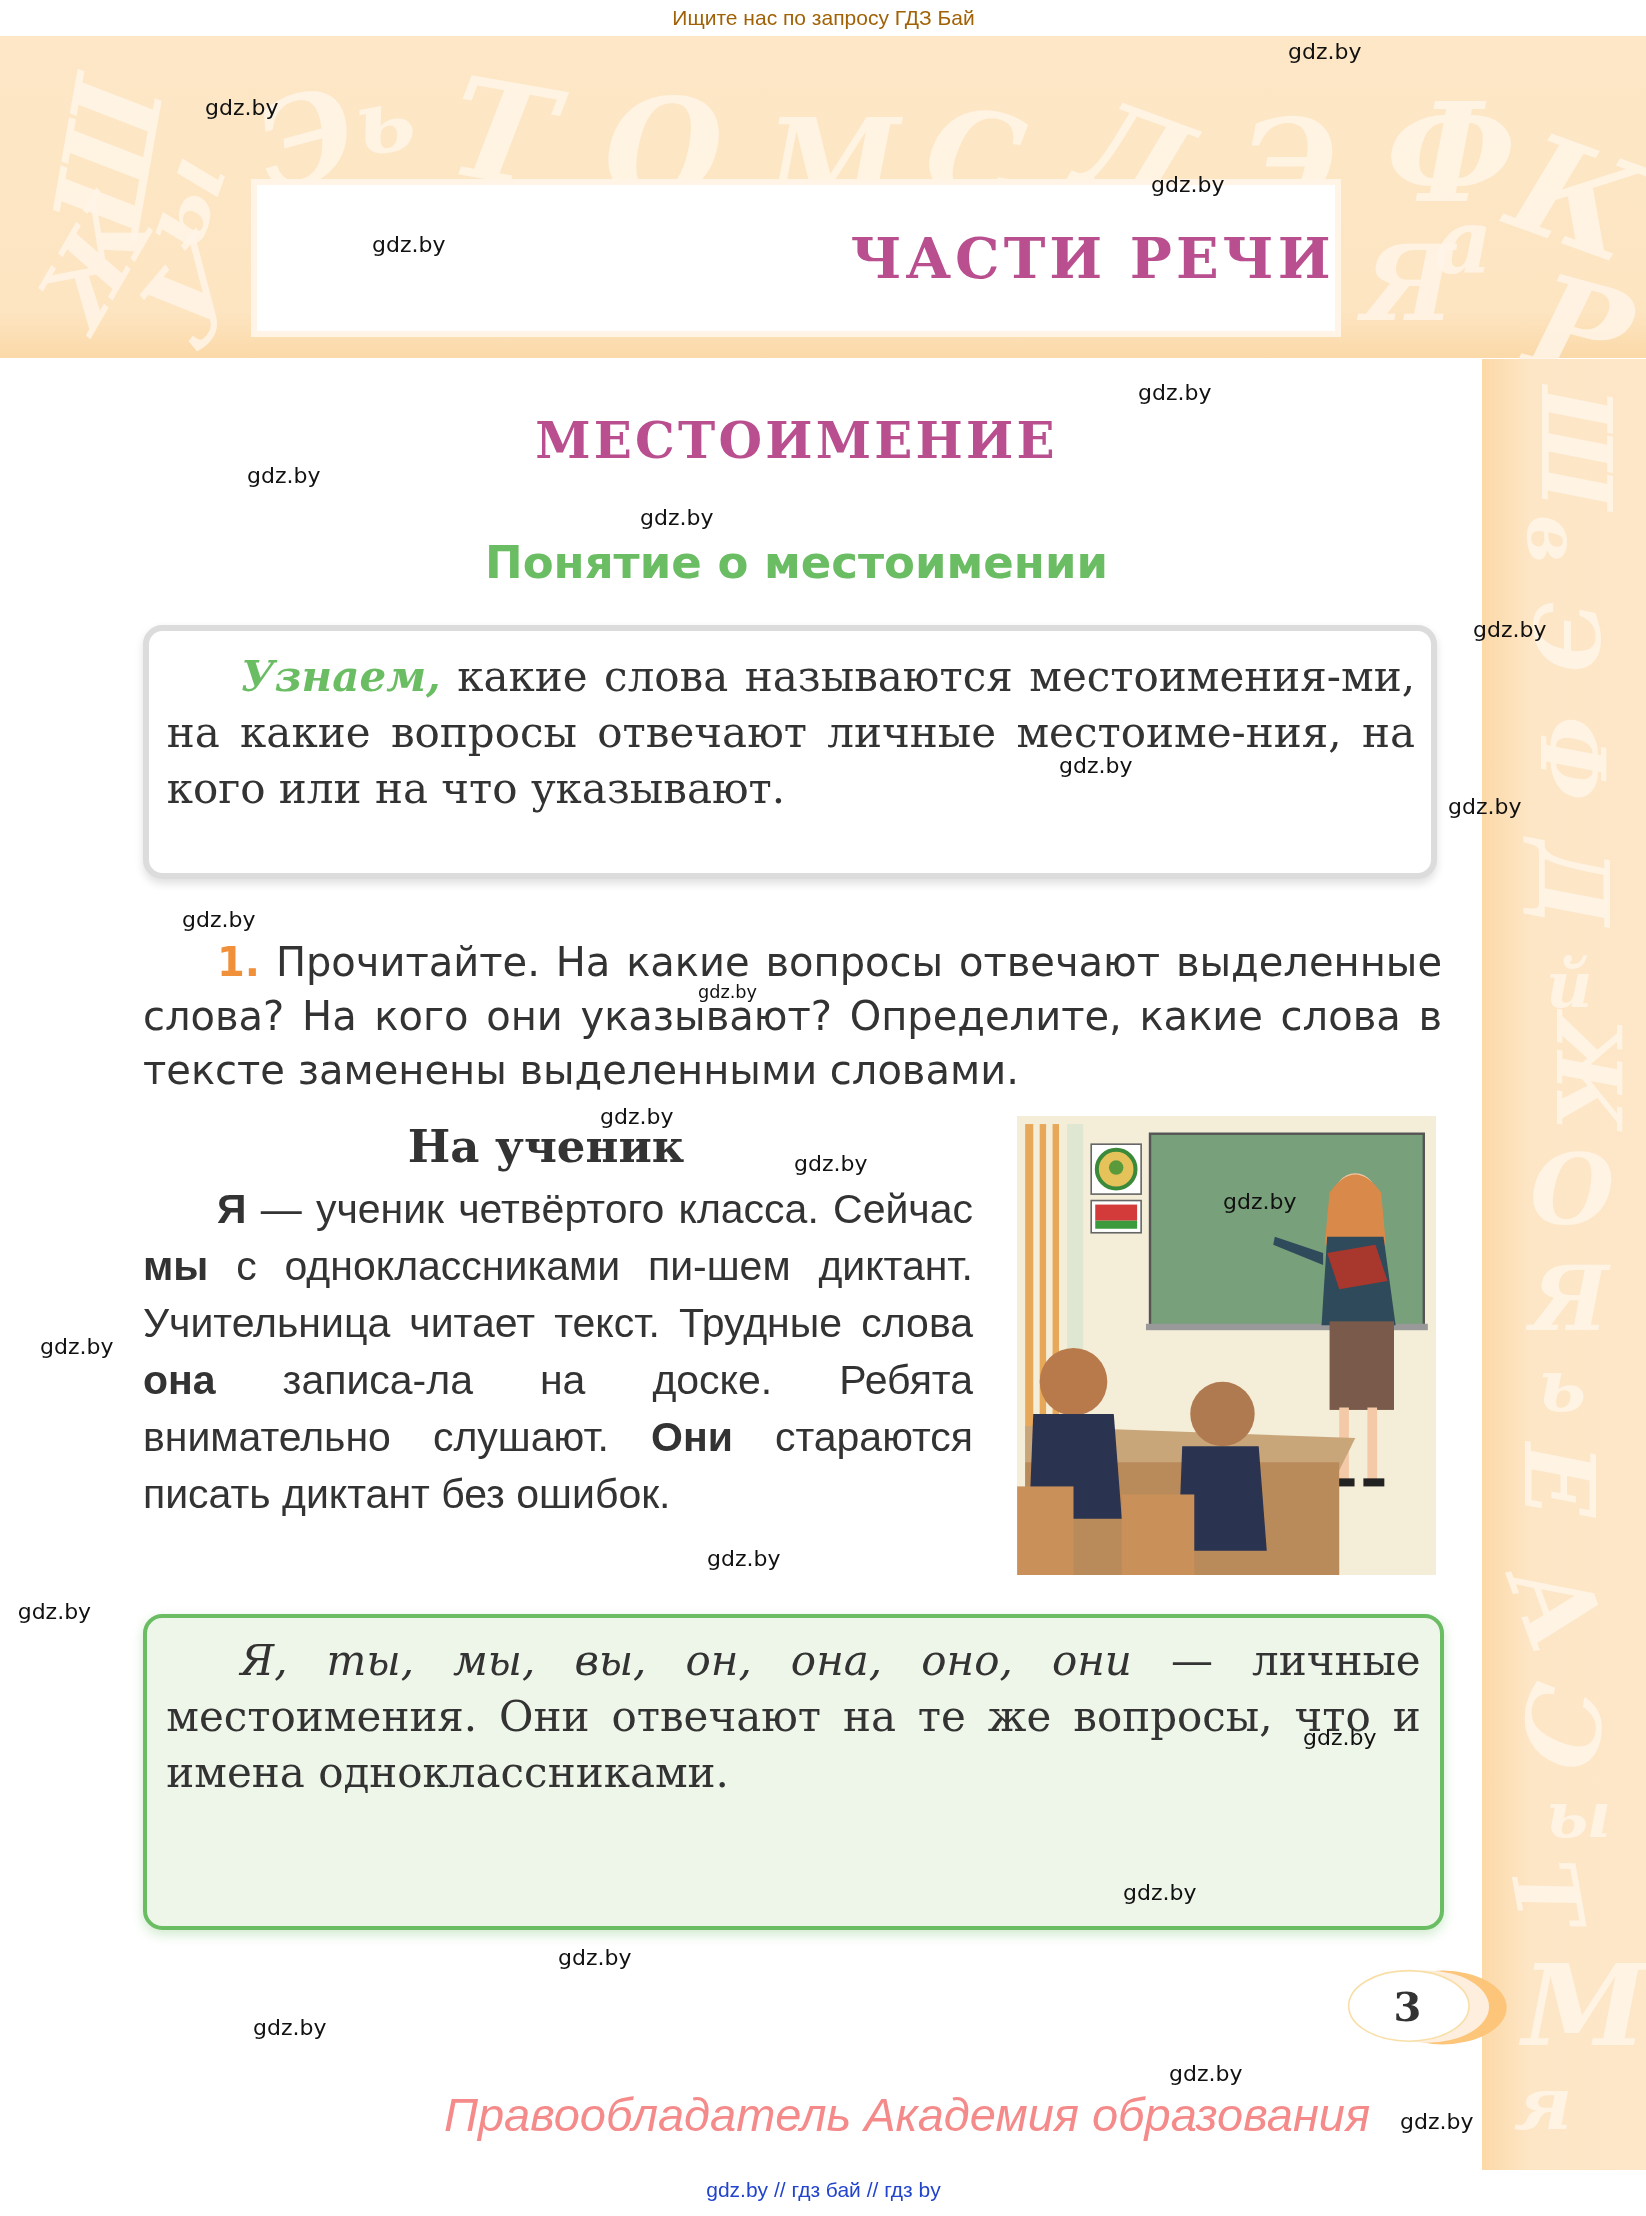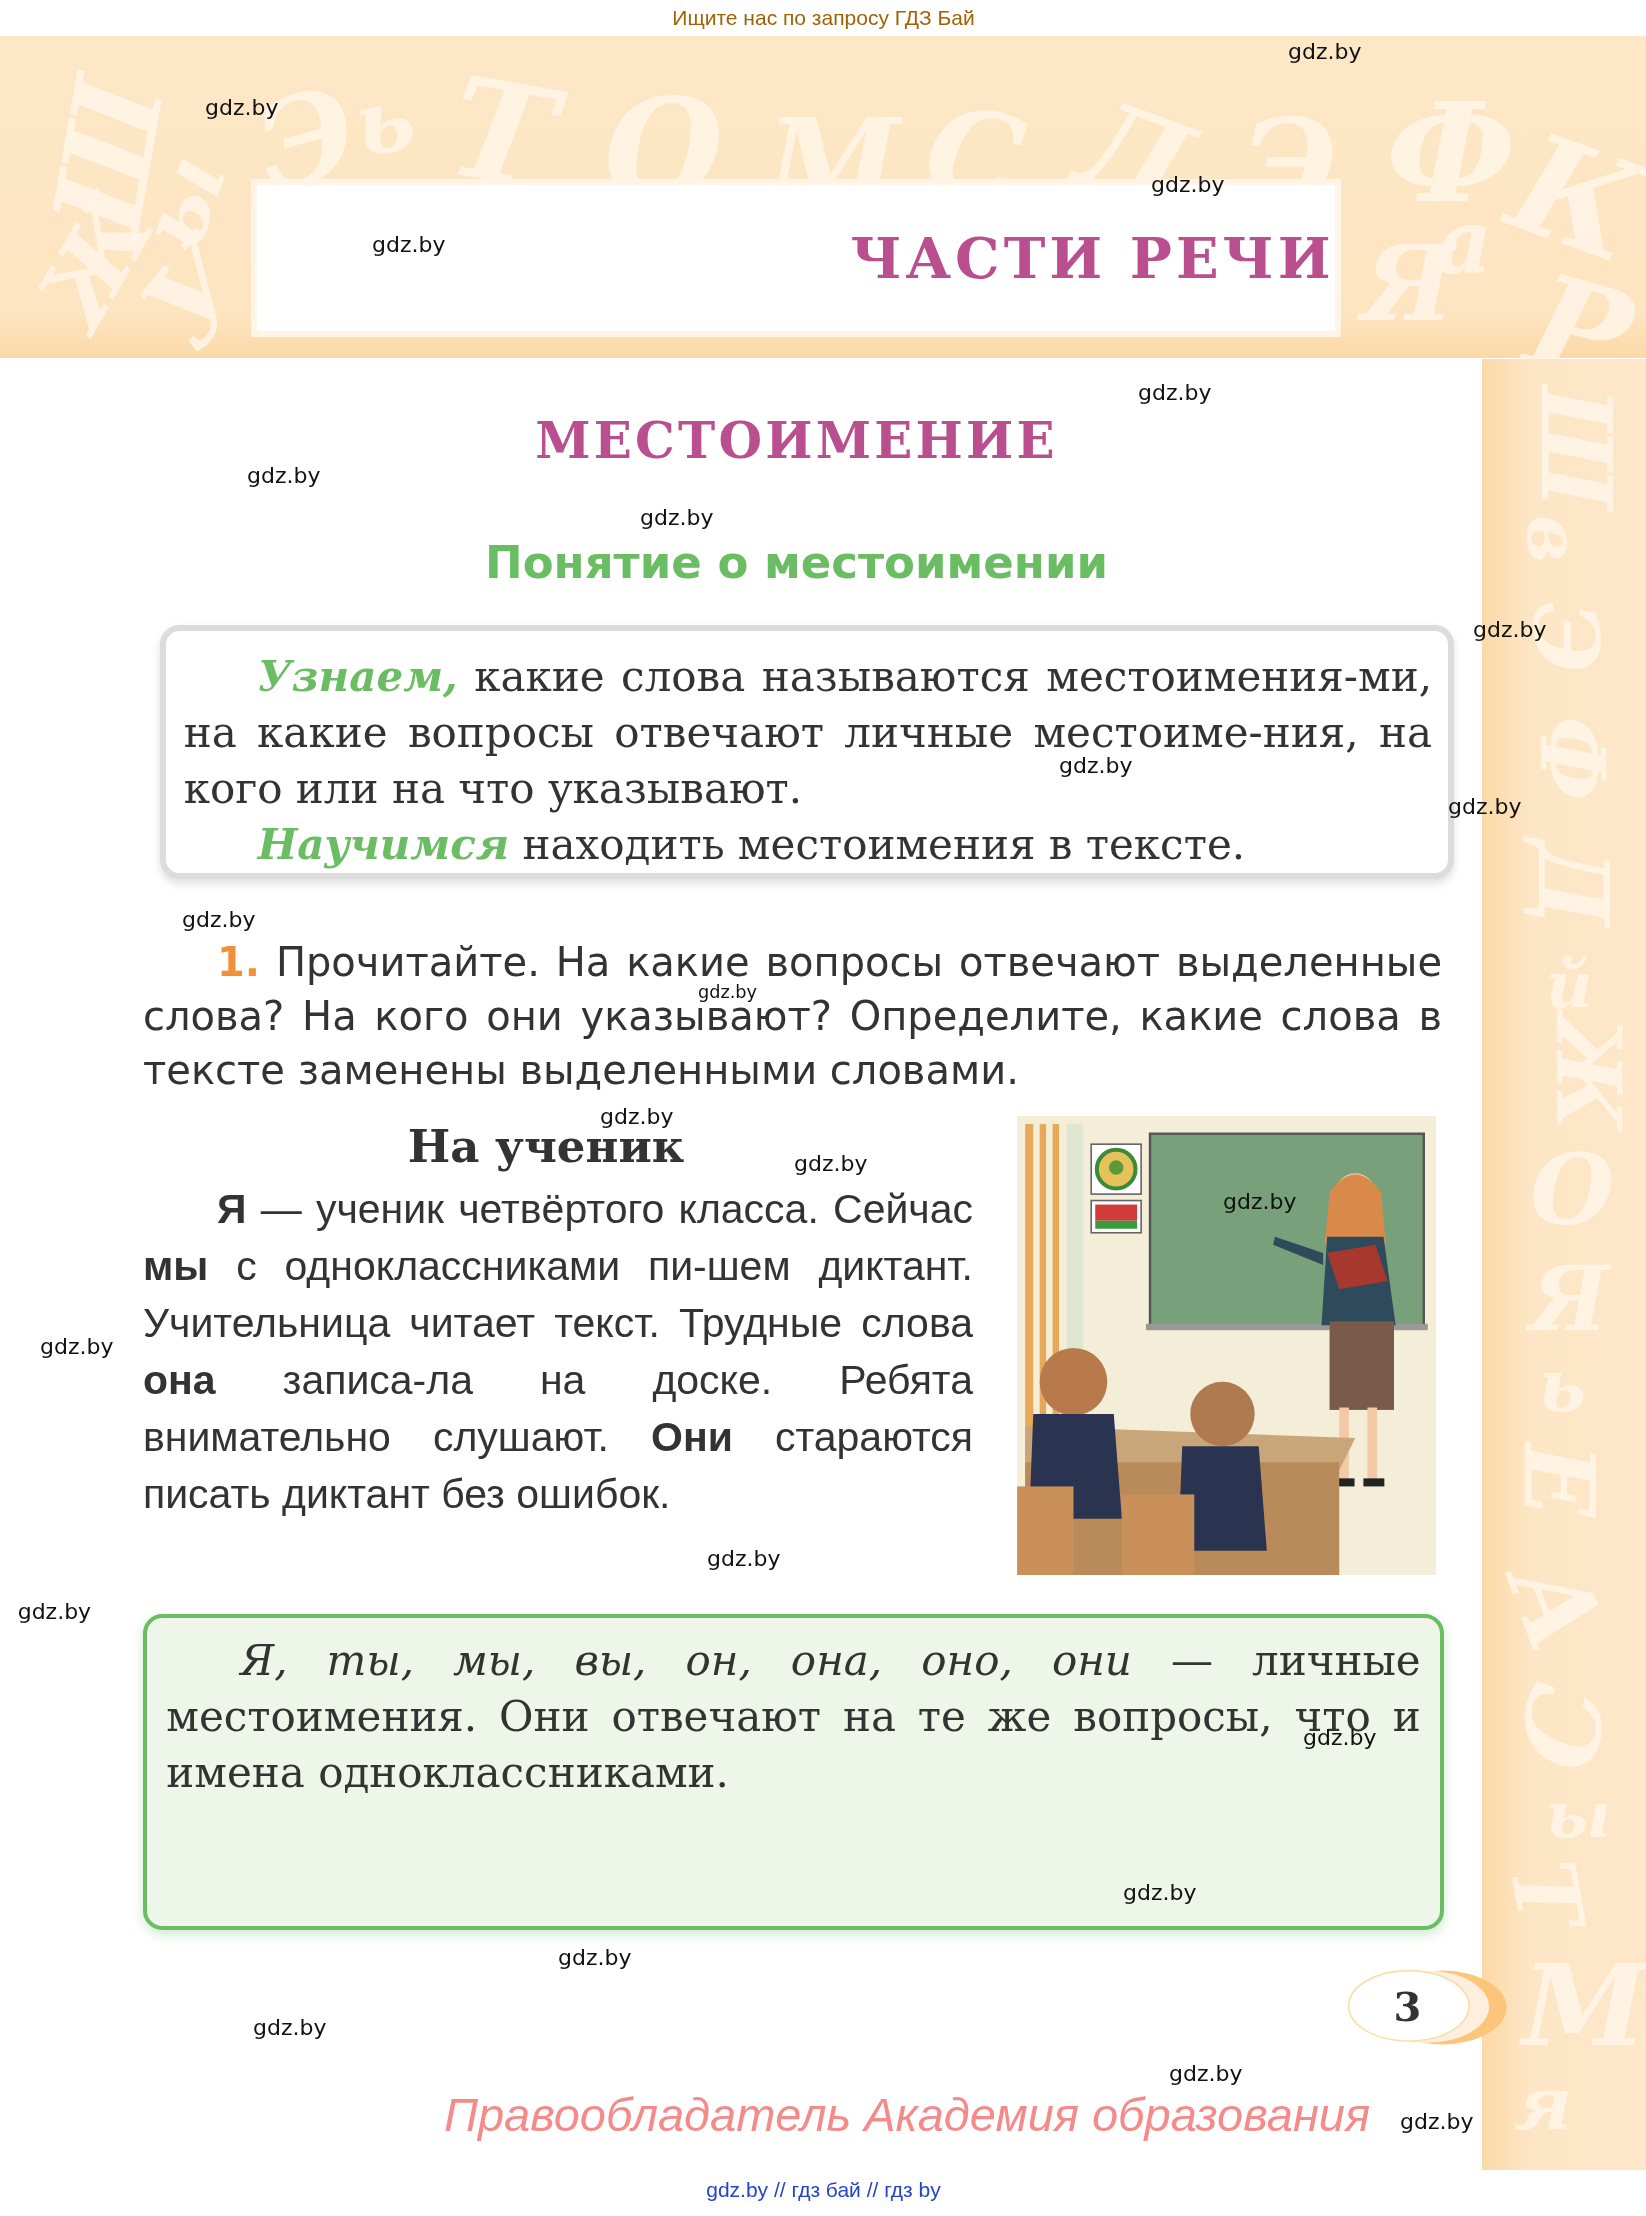--- a/index.html
+++ b/index.html
@@ -52,21 +52,21 @@
     letter-spacing: 3.2px; color: #b94f8f;
   }
   .subsection-title {
     position: absolute; left: 143px; width: 1307px; top: 536px; text-align: center;
     font-family: "DejaVu Sans", sans-serif; font-weight: bold; font-size: 45px;
     color: #6abd63;
   }
 
   
   .goals-box {
-    position: absolute; left: 160px; top: 625px; width: 1294px; height: 254px;
+    position: absolute; left: 143px; top: 625px; width: 1294px; height: 254px;
     background: #ffffff; border: 6.4px solid #dcdcdc; border-radius: 19.3px;
     box-shadow: 0 4.8px 8px rgba(0,0,0,0.12);
     box-sizing: border-box; padding: 17.7px 16px 0 17.7px;
   }
   .goals-box p {
     margin: 0; font-size: 42px; line-height: 56px; text-align: justify;
     font-family: "DejaVu Serif", serif; color: #333;
   }
   .indent { display: inline-block; width: 74px; }
   .green-italic { color: #6abd63; font-style: italic; font-weight: bold; }
@@ -180,21 +180,20 @@
   <div class="title-inner">
     <span class="title-text">ЧАСТИ РЕЧИ</span>
   </div>
 </div>
 
 <div class="section-title">МЕСТОИМЕНИЕ</div>
 <div class="subsection-title">Понятие о местоимении</div>
 
 <div class="goals-box">
   <p><span class="indent"></span><span class="green-italic">Узнаем,</span><span> какие слова называются местоимения-ми, на какие вопросы отвечают личные местоиме-ния, на кого или на что указывают.</span></p>
-  <p><span class="indent"></span><span class="green-italic">Научимся</span><span> находить местоимения в тексте.</span></p>
 </div>
 
 <div class="exercise"><span class="indent"></span><span class="ex-num">1.</span><span> Прочитайте. На какие вопросы отвечают выделенные слова? На кого они указывают? Определите, какие слова в тексте заменены выделенными словами.</span></div>
 
 <div class="story-title">На ученик</div>
 <div class="story-text"><span class="indent" style="width:74px"></span><b>Я</b><span> — ученик четвёртого класса. Сейчас </span><b>мы</b><span> с одноклассниками пи-шем диктант. Учительница читает текст. Трудные слова </span><b>она</b><span> записа-ла на доске. Ребята внимательно слушают. </span><b>Они</b><span> стараются писать диктант без ошибок.</span></div>
 
 <div class="illustration">
   <svg width="419" height="459" viewBox="0 0 520 570">
     <rect x="0" y="0" width="520" height="570" fill="#f4edd8"></rect>

